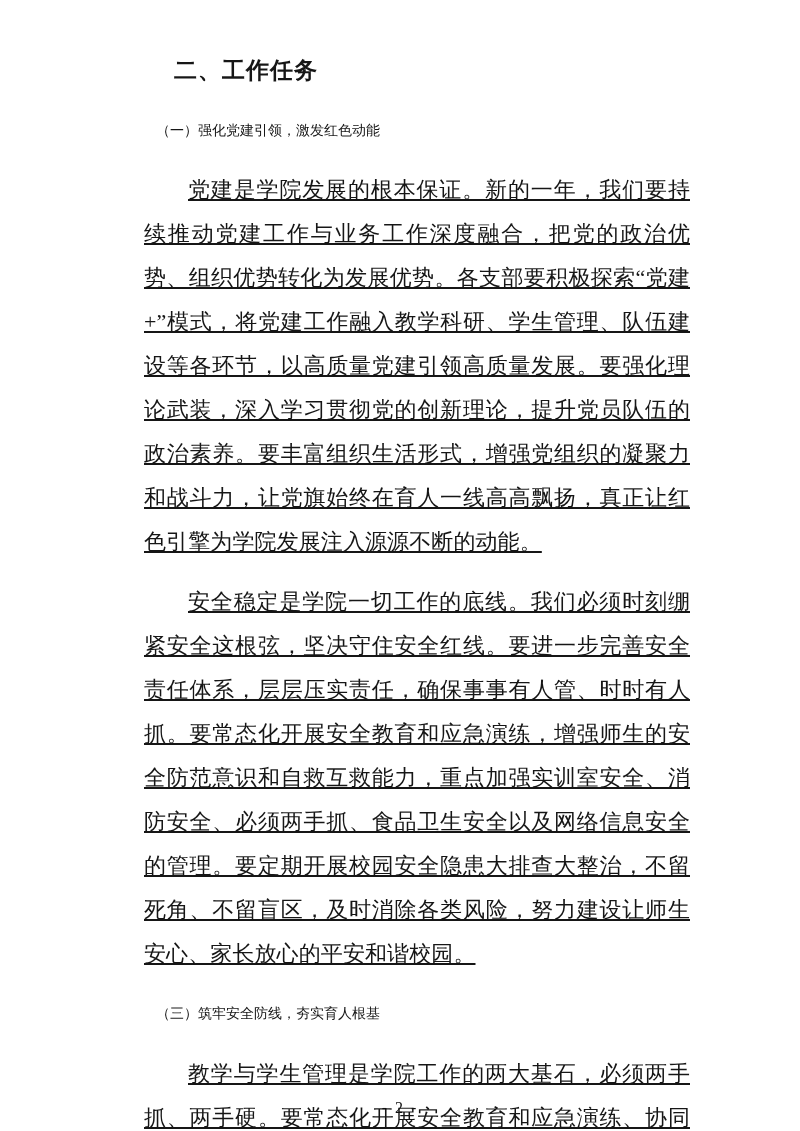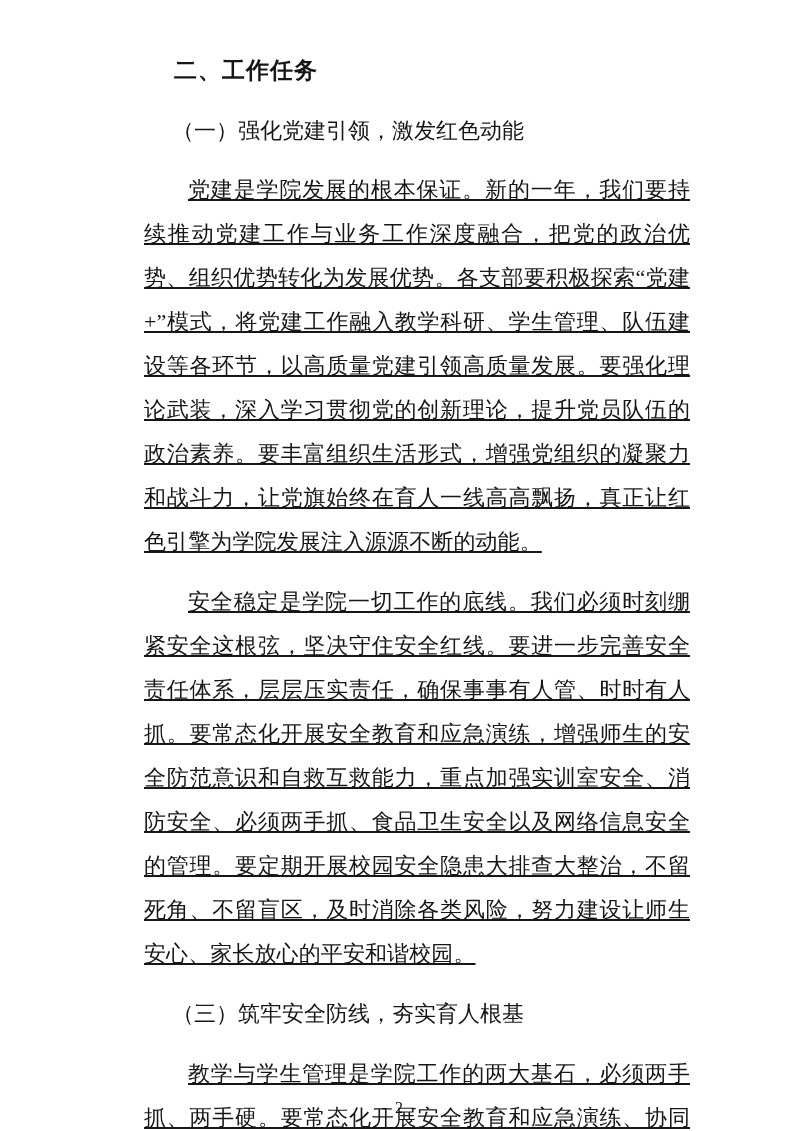--- a/index.html
+++ b/index.html
@@ -28,21 +28,21 @@
   }
   .doc-title {
     font-size: 23px;
     font-weight: bold;
     line-height: 43px;
     text-indent: 2em;
     margin: 0 0 17px 0;
     letter-spacing: 1px;
   }
   .section-heading {
-    font-size: 22px;
+    font-size: 14px;
     font-weight: normal;
     line-height: 43.3px;
     text-indent: 2em;
     margin: 0;
   }
   .para {
     font-size: 22px;
     line-height: 44px;
     margin: 16px;
     text-align: justify;

